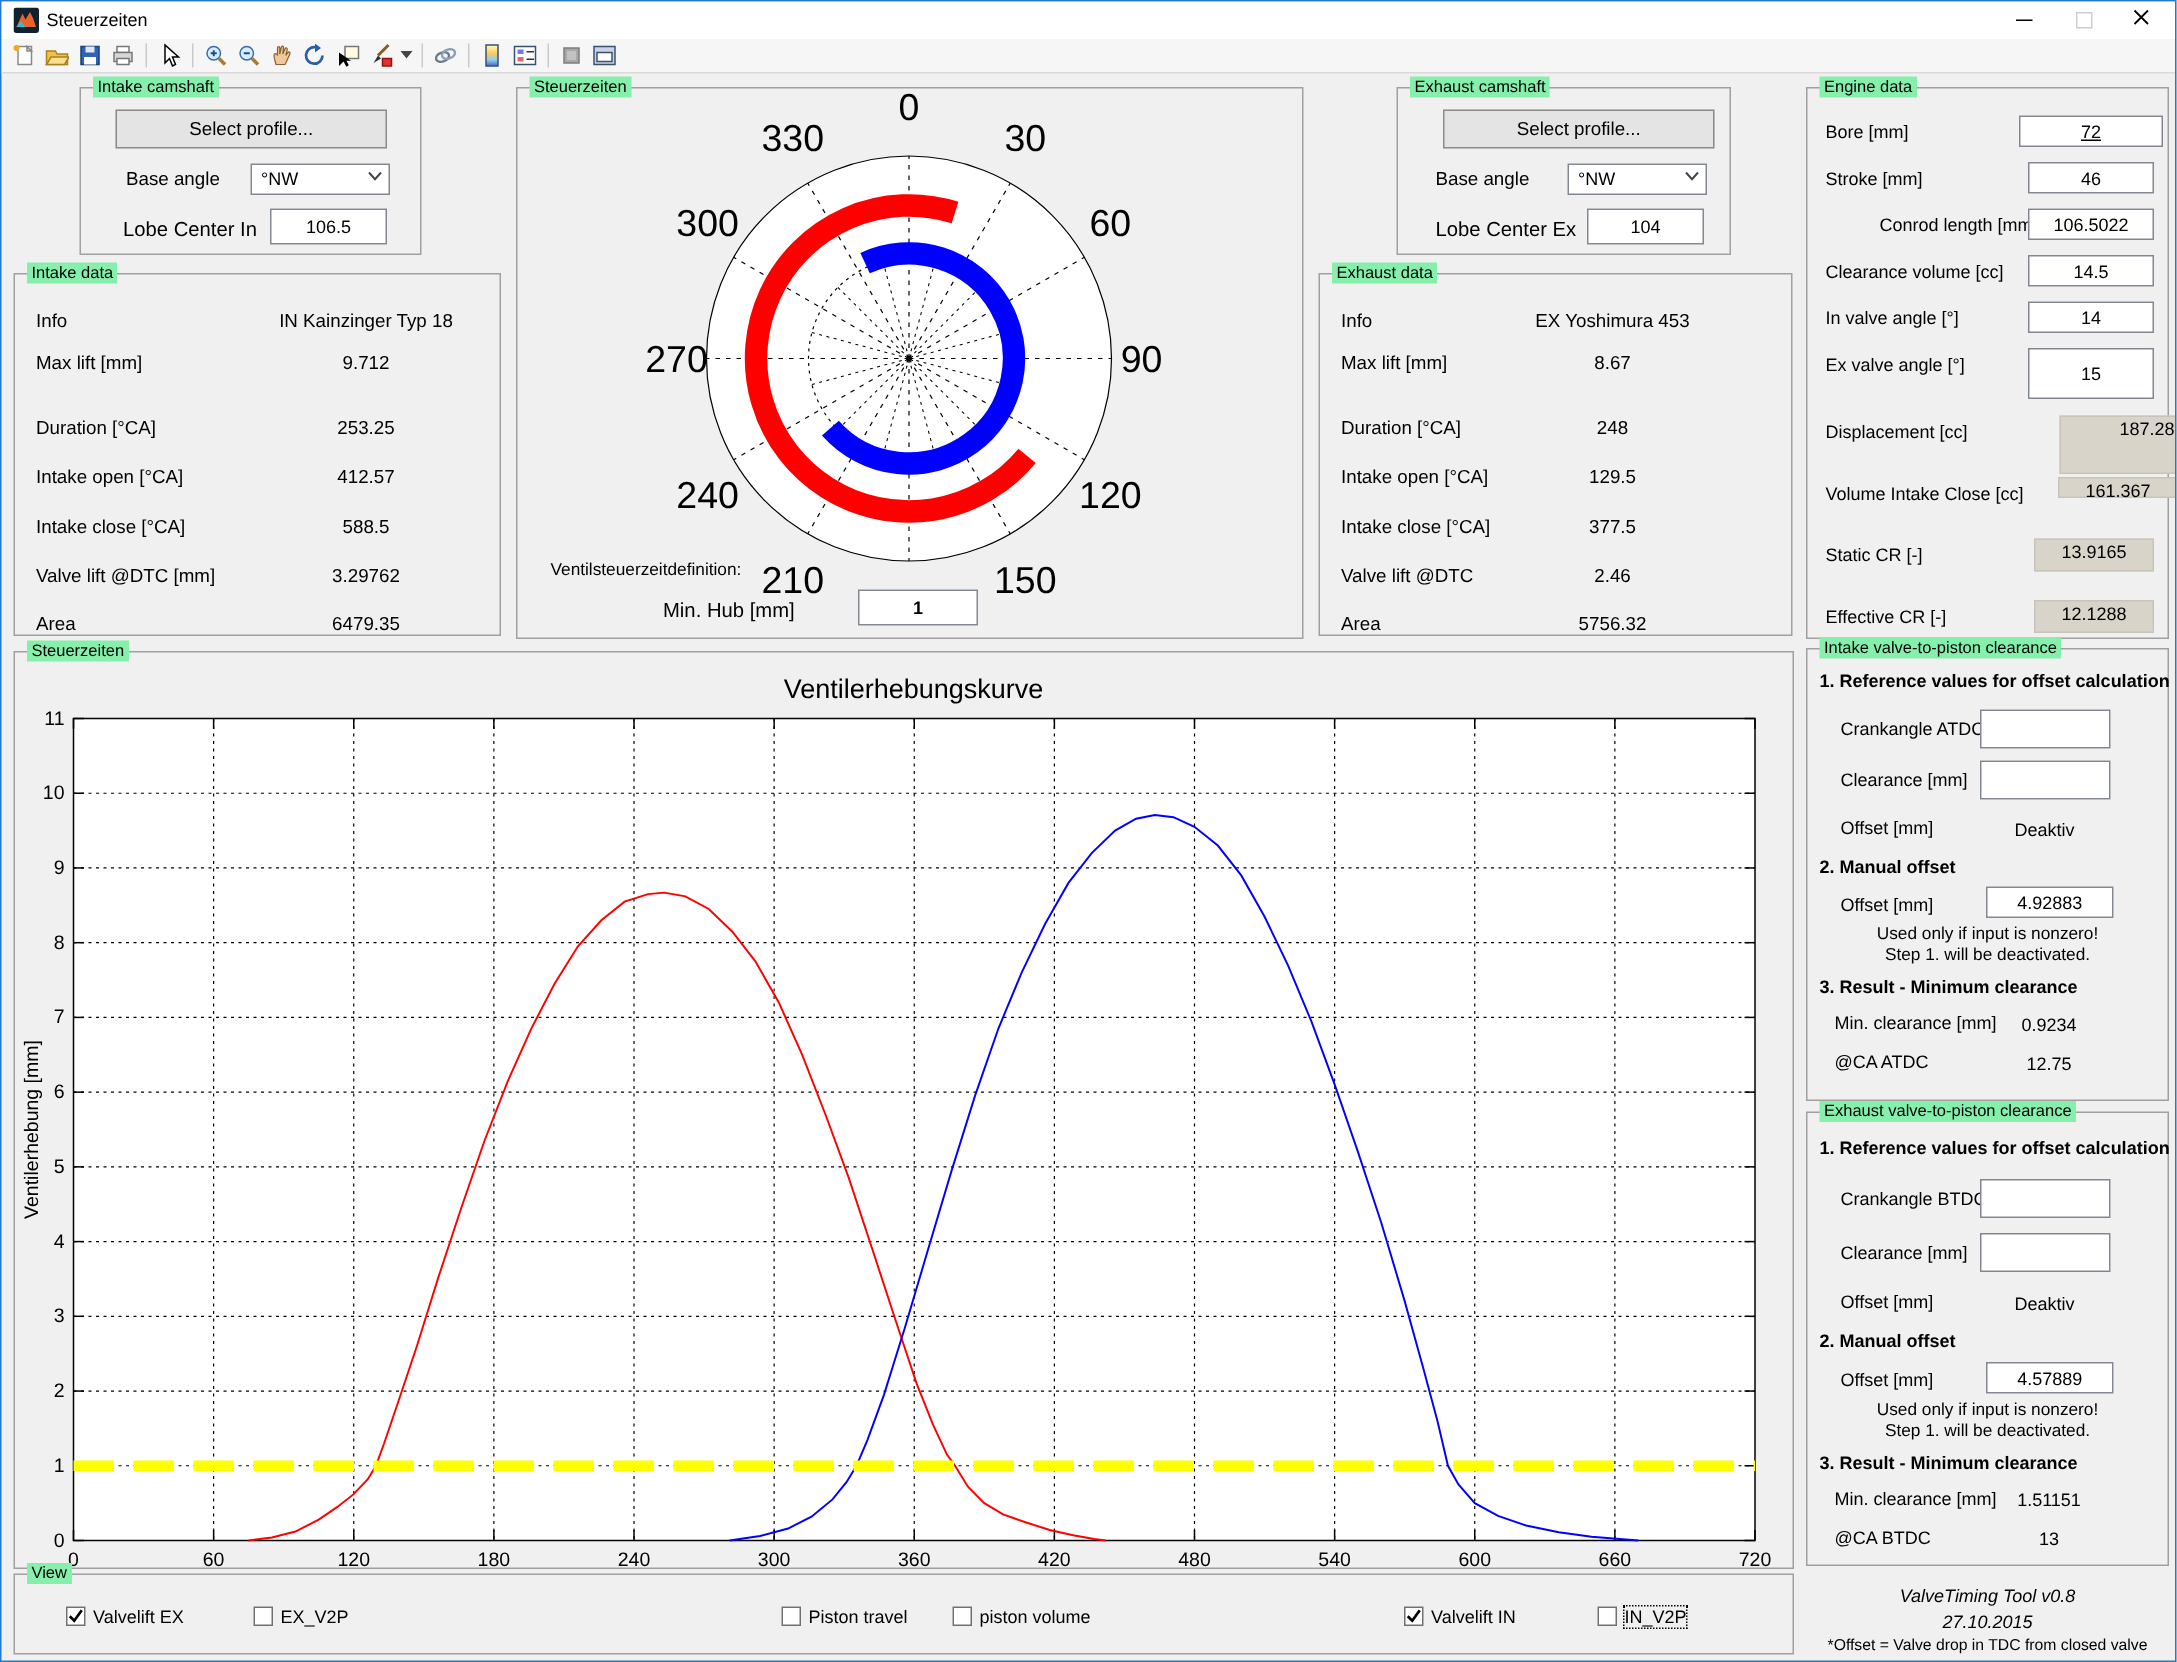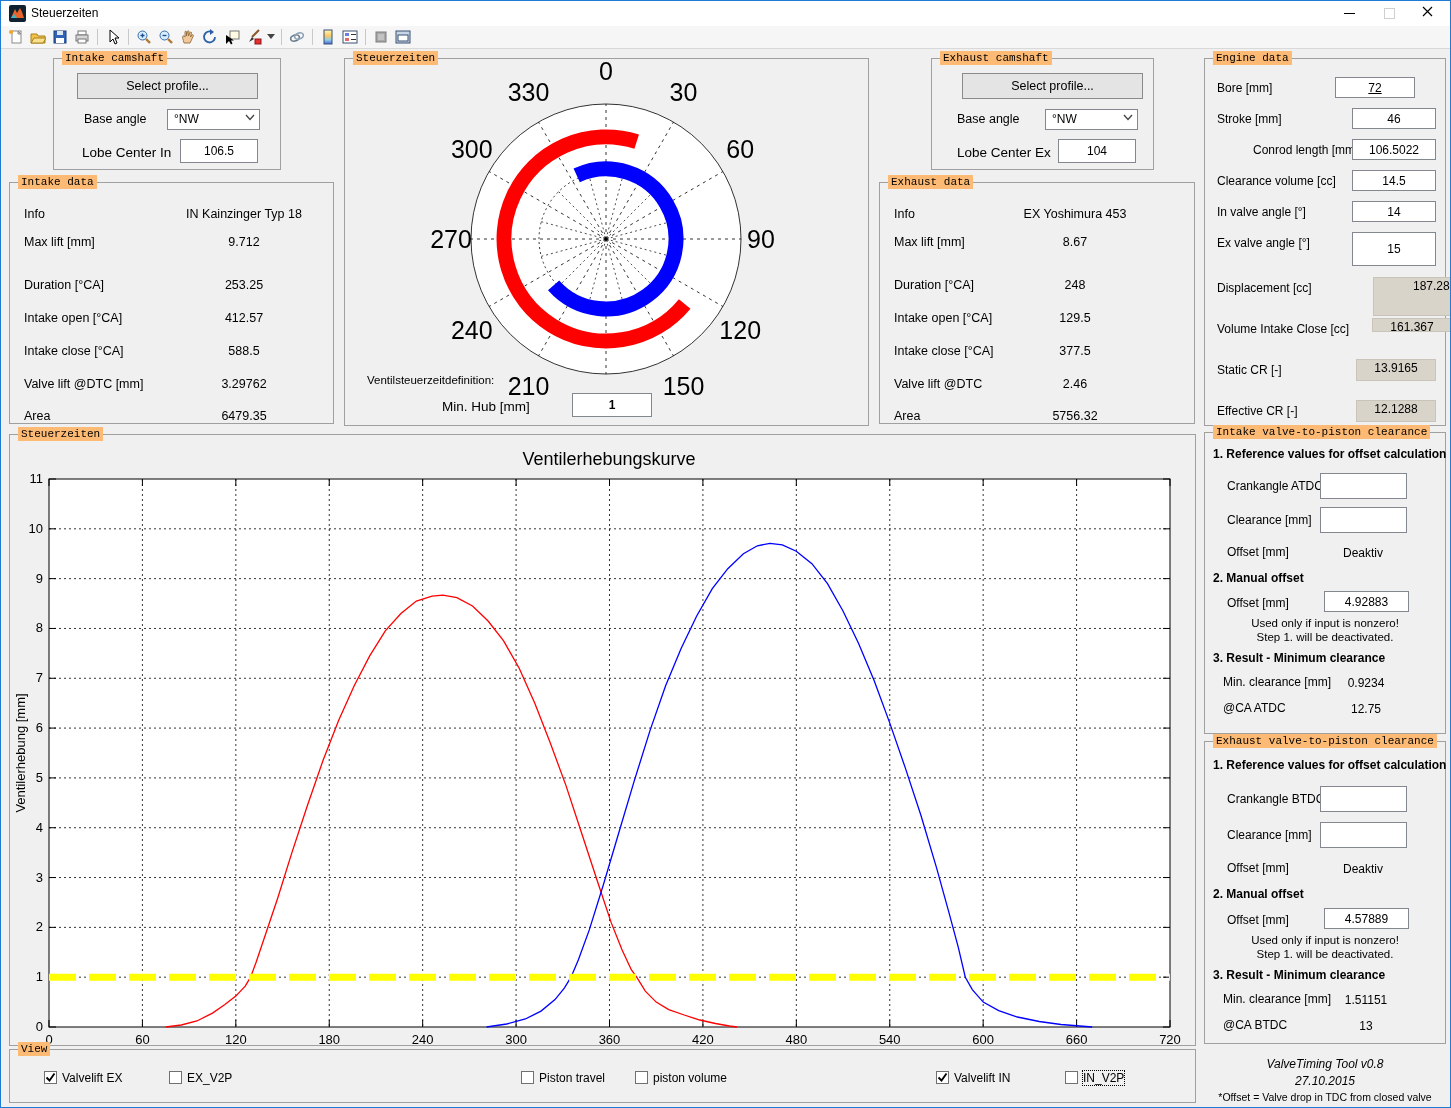--- a/index.html
+++ b/index.html
@@ -15,21 +15,21 @@
   .minbar{display:inline-block;width:11px;height:1px;background:#000;vertical-align:middle;}
   .maxbox{display:inline-block;width:9px;height:9px;border:1px solid #cfcfcf;vertical-align:middle;}
   
   #toolbar{position:absolute;left:0;top:25px;right:0;height:22px;background:#f6f6f6;
            border-bottom:1px solid #d9d9d9;display:flex;align-items:center;padding-left:4px;}
   .tbi{width:22px;height:20px;display:flex;align-items:center;justify-content:center;flex:0 0 auto;}
   .tsep{width:1px;height:16px;background:#c9c9c9;margin:0 4px;flex:0 0 auto;}
   
   #client{position:absolute;left:0;top:47px;right:0;bottom:0;}
   .panel{position:absolute;border:1px solid #a0a0a0;background:#f0f0f0;box-sizing:border-box;}
-  .ptitle{position:absolute;top:-8px;left:8px;background:#fdba74;padding:0 3px;font-size:11px;line-height:14px;white-space:nowrap;font-family:Liberation Mono, monospace;}
+  .ptitle{position:absolute;top:-8px;left:8px;background:#86efac;padding:0 3px;font-size:11px;line-height:14px;white-space:nowrap;}
   .lbl{position:absolute;white-space:nowrap;font-size:12.5px;}
   .ebox{position:absolute;background:#fff;border:1px solid #828790;text-align:center;
         font-family:inherit;font-size:12px;box-sizing:border-box;padding:0;}
   .obox{position:absolute;background:#d8d4ca;border:1px solid #c8c4ba;text-align:center;
         font-size:12px;box-sizing:border-box;padding-top:1px;}
   .btn{position:absolute;background:#e4e4e4;border:1px solid #8a8a8a;font-family:inherit;
        font-size:12.5px;text-align:center;box-sizing:border-box;}
   .combo{position:absolute;background:#fff;border:1px solid #828790;box-sizing:border-box;
          font-size:12px;padding:2px 0 0 6px;}
   .combo .chev{position:absolute;right:4px;top:4px;}
@@ -266,21 +266,21 @@
           <path d="M1,1 L5,5.5 L9,1" fill="none" stroke="#444" stroke-width="1.3"></path>
         </svg>
     </div>
     <span class="lbl" style="left:25px;top:86px;font-size:13.5px;">Lobe Center Ex</span>
     <input class="ebox" style="left: 126px; top: 80px; width: 78px; height: 24px;" value="104">
   </div>
 
   <div class="panel" id="engine-data" style="left:1203px;top:10px;width:242px;height:368px;">
     <span class="ptitle">Engine data</span>
   <div class="lbl" style="left: 12px; top: 22px; font-size: 12px;">Bore [mm]</div>
-      <input class="ebox" value="72" style="left: 130px; top: 18px; width: 80px; height: 21px; text-decoration: underline;">
+      <input class="ebox" value="72" style="left: 141px; top: 18px; width: 96px; height: 21px; text-decoration: underline;">
       <div class="lbl" style="left: 12px; top: 53px; font-size: 12px;">Stroke [mm]</div>
       <input class="ebox" value="46" style="left: 147px; top: 49px; width: 84px; height: 21px;">
       <div class="lbl" style="left: 12px; top: 84px; font-size: 12px; margin-left: 36px;">Conrod length [mm]</div>
       <input class="ebox" value="106.5022" style="left: 147px; top: 80px; width: 84px; height: 21px;">
       <div class="lbl" style="left: 12px; top: 115px; font-size: 12px;">Clearance volume [cc]</div>
       <input class="ebox" value="14.5" style="left: 147px; top: 111px; width: 84px; height: 21px;">
       <div class="lbl" style="left: 12px; top: 146px; font-size: 12px;">In valve angle [°]</div>
       <input class="ebox" value="14" style="left: 147px; top: 142px; width: 84px; height: 21px;">
       <div class="lbl" style="left: 12px; top: 177px; font-size: 12px;">Ex valve angle [°]</div>
       <input class="ebox" value="15" style="left: 147px; top: 173px; width: 84px; height: 34px;">

